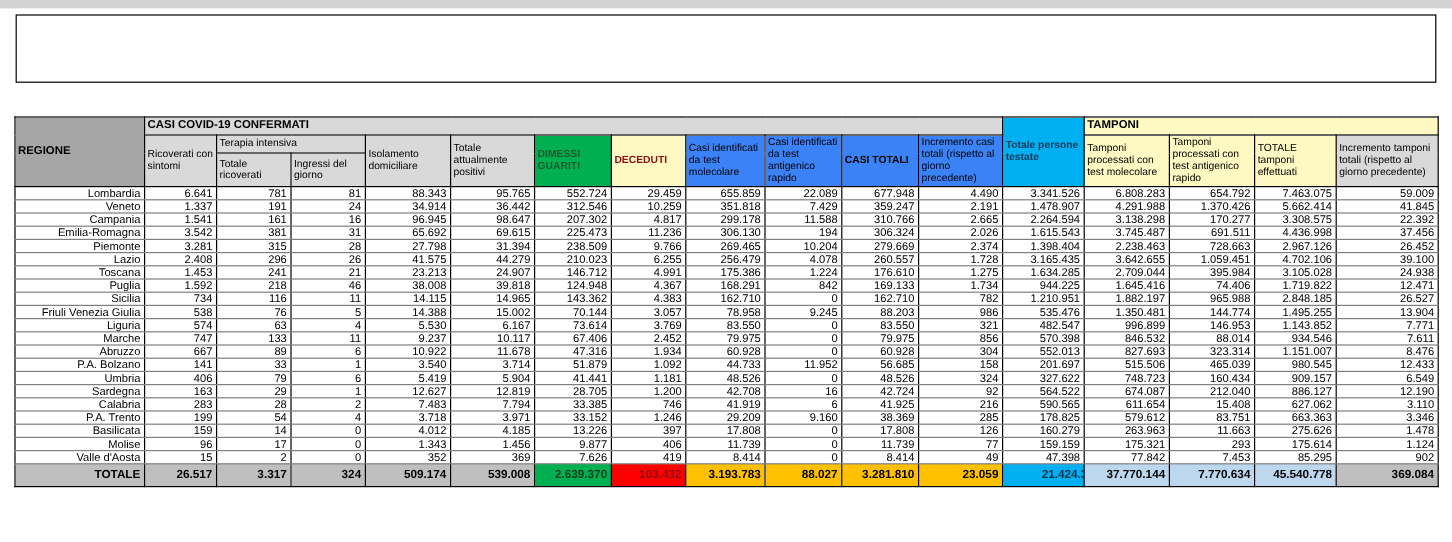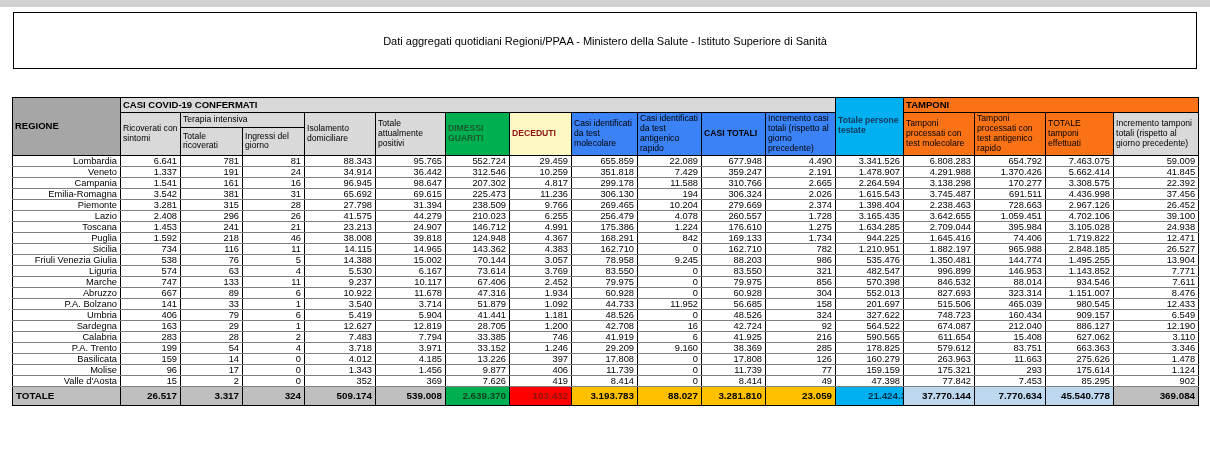--- a/index.html
+++ b/index.html
@@ -16,43 +16,42 @@
   th { font-size: 8.6px; font-weight: normal; text-align: left; vertical-align: middle;
     background: #d9d9d9; color: #000; padding: 1px 2px; line-height: 1.15; }
   th.group { height: 15px; font-weight: bold; font-size: 9.5px; }
   th.bold { font-weight: bold; }
   th.regione { background: #a6a6a6; font-weight: bold; font-size: 9.5px; }
   th.green  { background: #00b050; color: #1c5c2d; font-weight: bold; }
   th.red    { background: #fef9c3; color: #8e1010; font-weight: bold; }
   th.yellow { background: #3b82f6; }
   th.yellow.bold { font-weight: bold; }
   th.cyan   { background: #00b0f0; color: #17375e; font-weight: bold; }
-  th.lblue  { background: #f97316; }
+  th.lblue  { background: #fef9c3; }
   th.lgray  { background: #d9d9d9; }
   td { font-size: 9.3px; height: 11px; line-height: 10px; padding: 0 3px;
     text-align: right; background: #fff; color: #000;
     border-color: #7f7f7f #000; }
   td.region { text-align: right; }
   tr.total-row td { height: 19px; line-height: 18px; font-weight: bold; font-size: 9.8px;
     border-color: #000; }
   tr.total-row td.gray   { background: #bfbfbf; }
   tr.total-row td.green  { background: #00b050; color: #0f3d1c; }
   tr.total-row td.red    { background: #ff0000; color: #8e1010; }
   tr.total-row td.yellow { background: #ffc000; }
   tr.total-row td.cyan   { background: #00b0f0; color: #003049; padding-left: 32px; }
   tr.total-row td.lblue  { background: #bdd7ee; }
-  tr.total-row td.total-label { text-align: left; background: #bfbfbf; margin-top: 45px; }
+  tr.total-row td.total-label { text-align: right; background: #bfbfbf; margin-top: 45px; }
 </style>
 </head>
 <body>
 
 <div class="top-strip"></div>
 
 <div class="title-box">
-  <div class="title-line">Dati aggregati quotidiani Regioni/PPAA - Ministero della Salute - Istituto Superiore di Sanità</div>
 </div>
 
 <div class="tbl-wrap">
 <table>
   <colgroup>
     <col style="width:108px">
         <col style="width:60px">
         <col style="width:62px">
         <col style="width:62px">
     <col style="width:71px">

